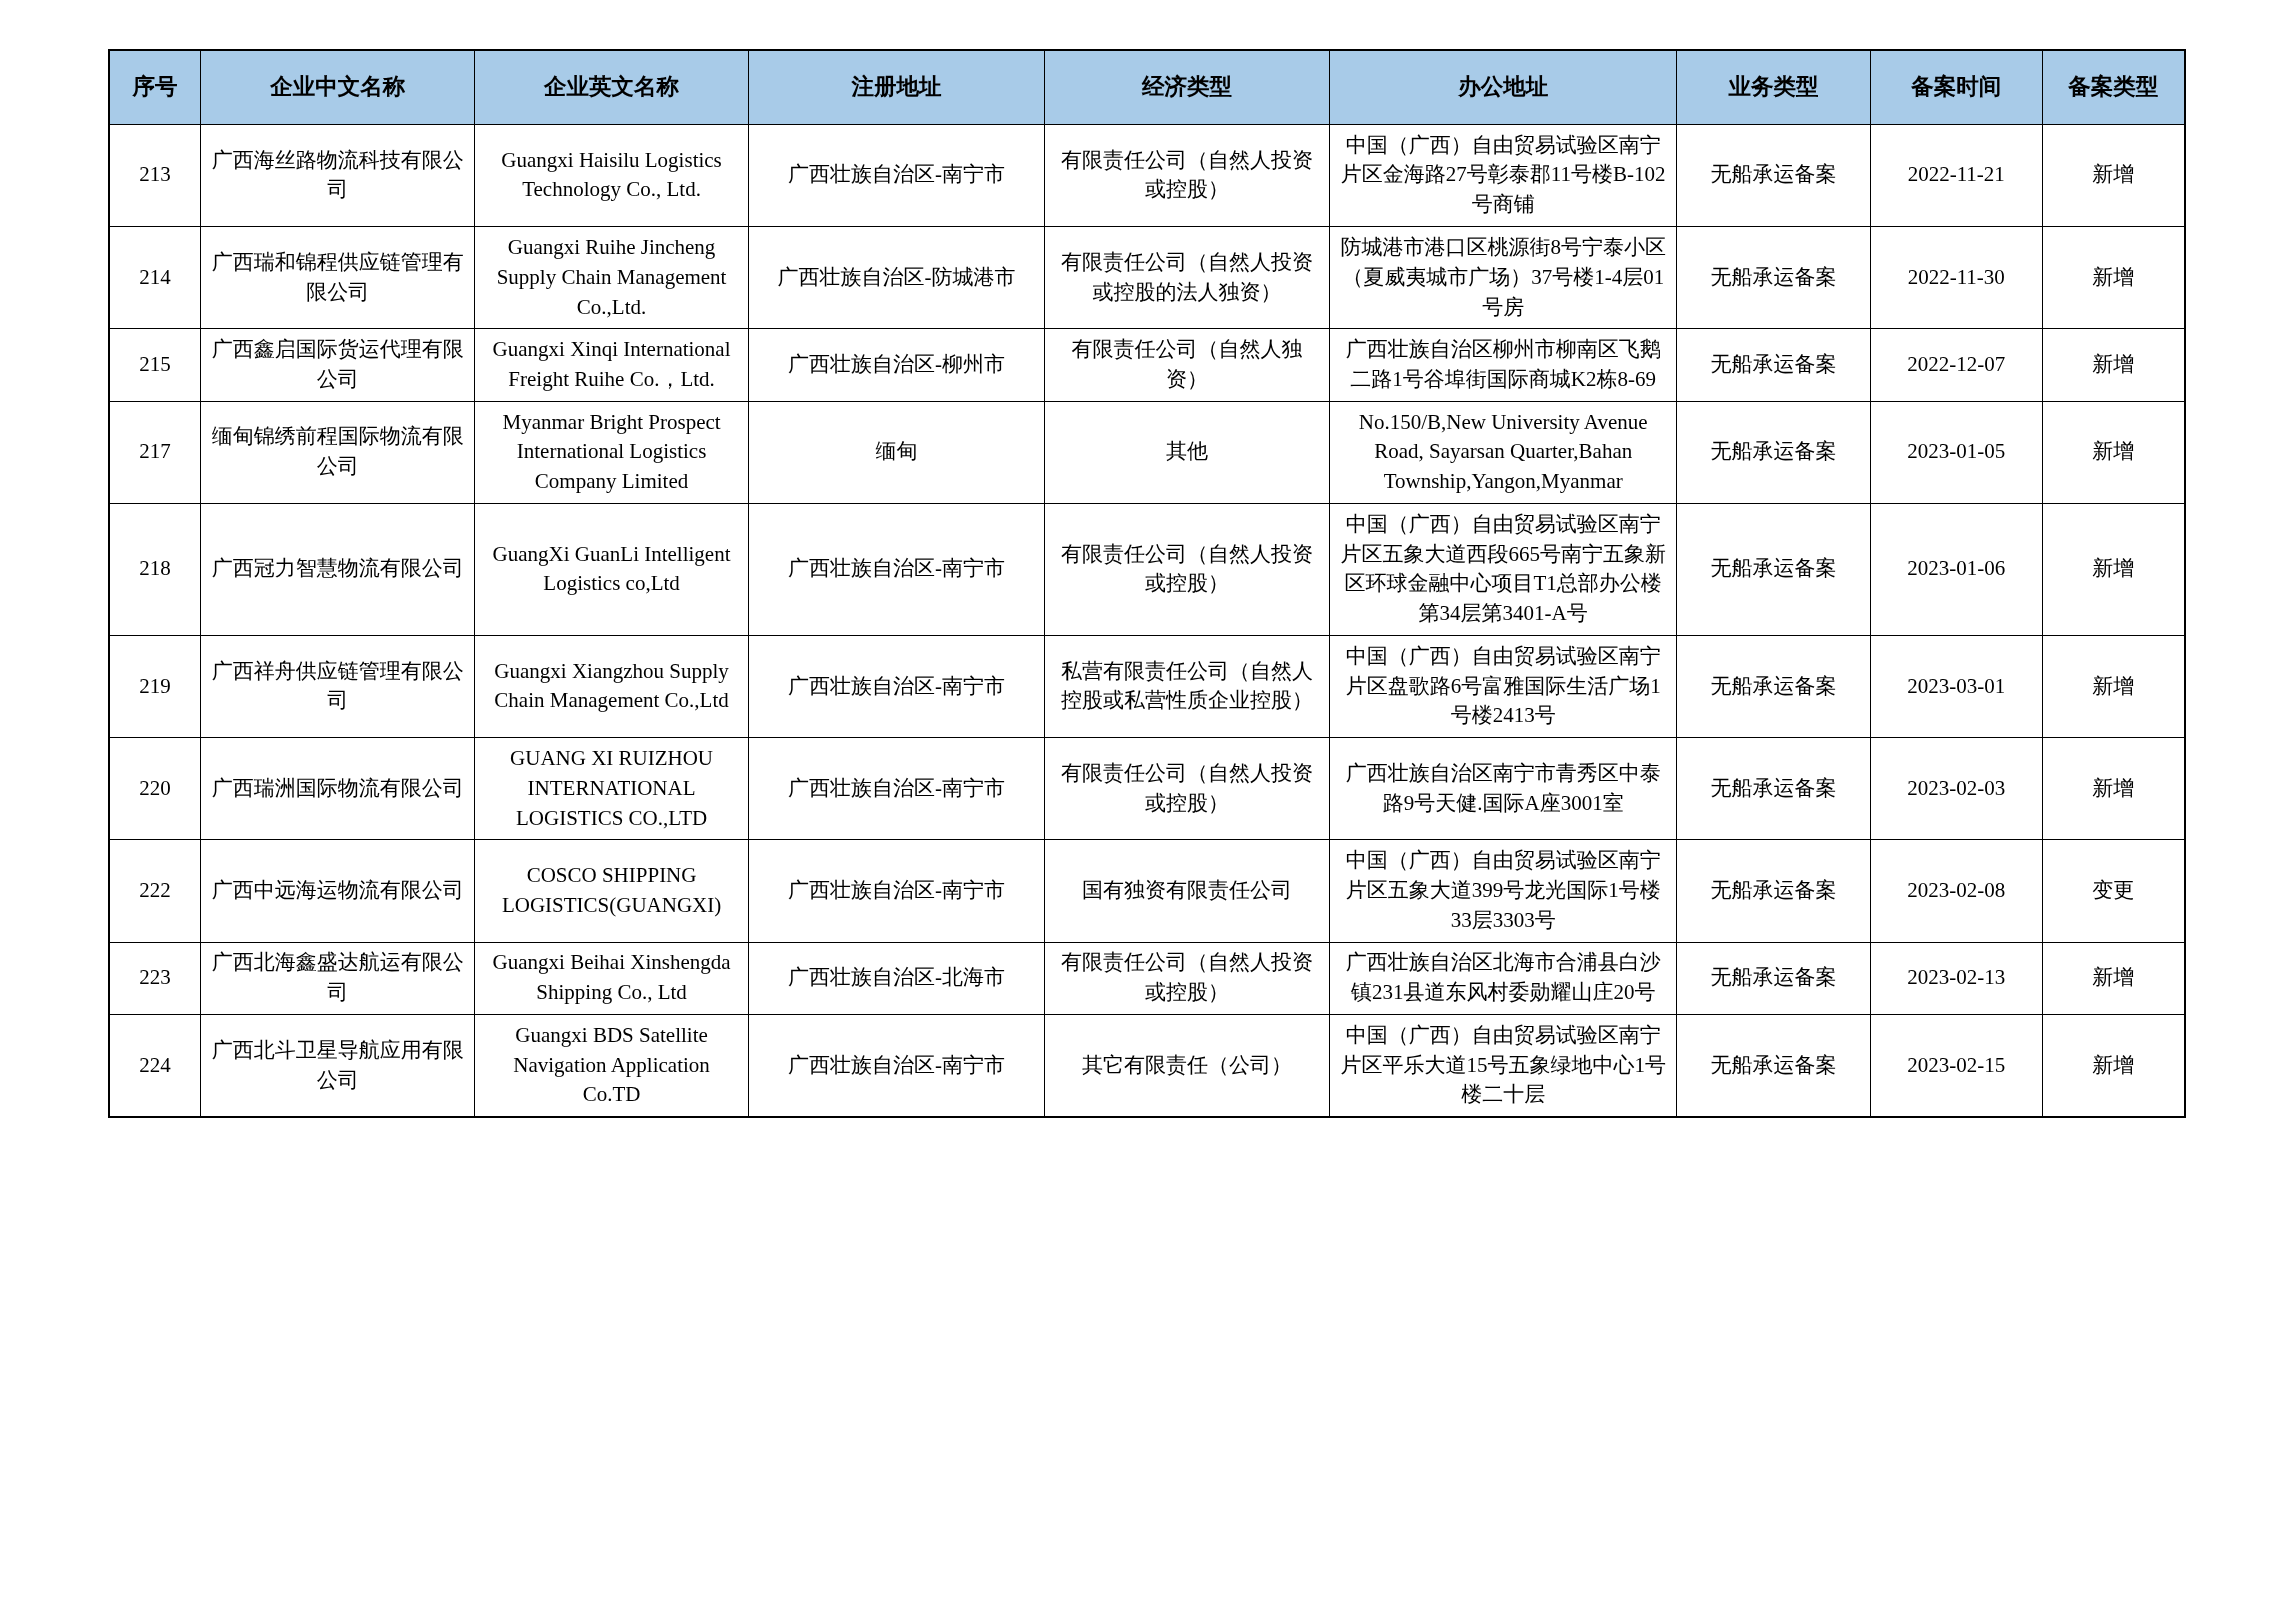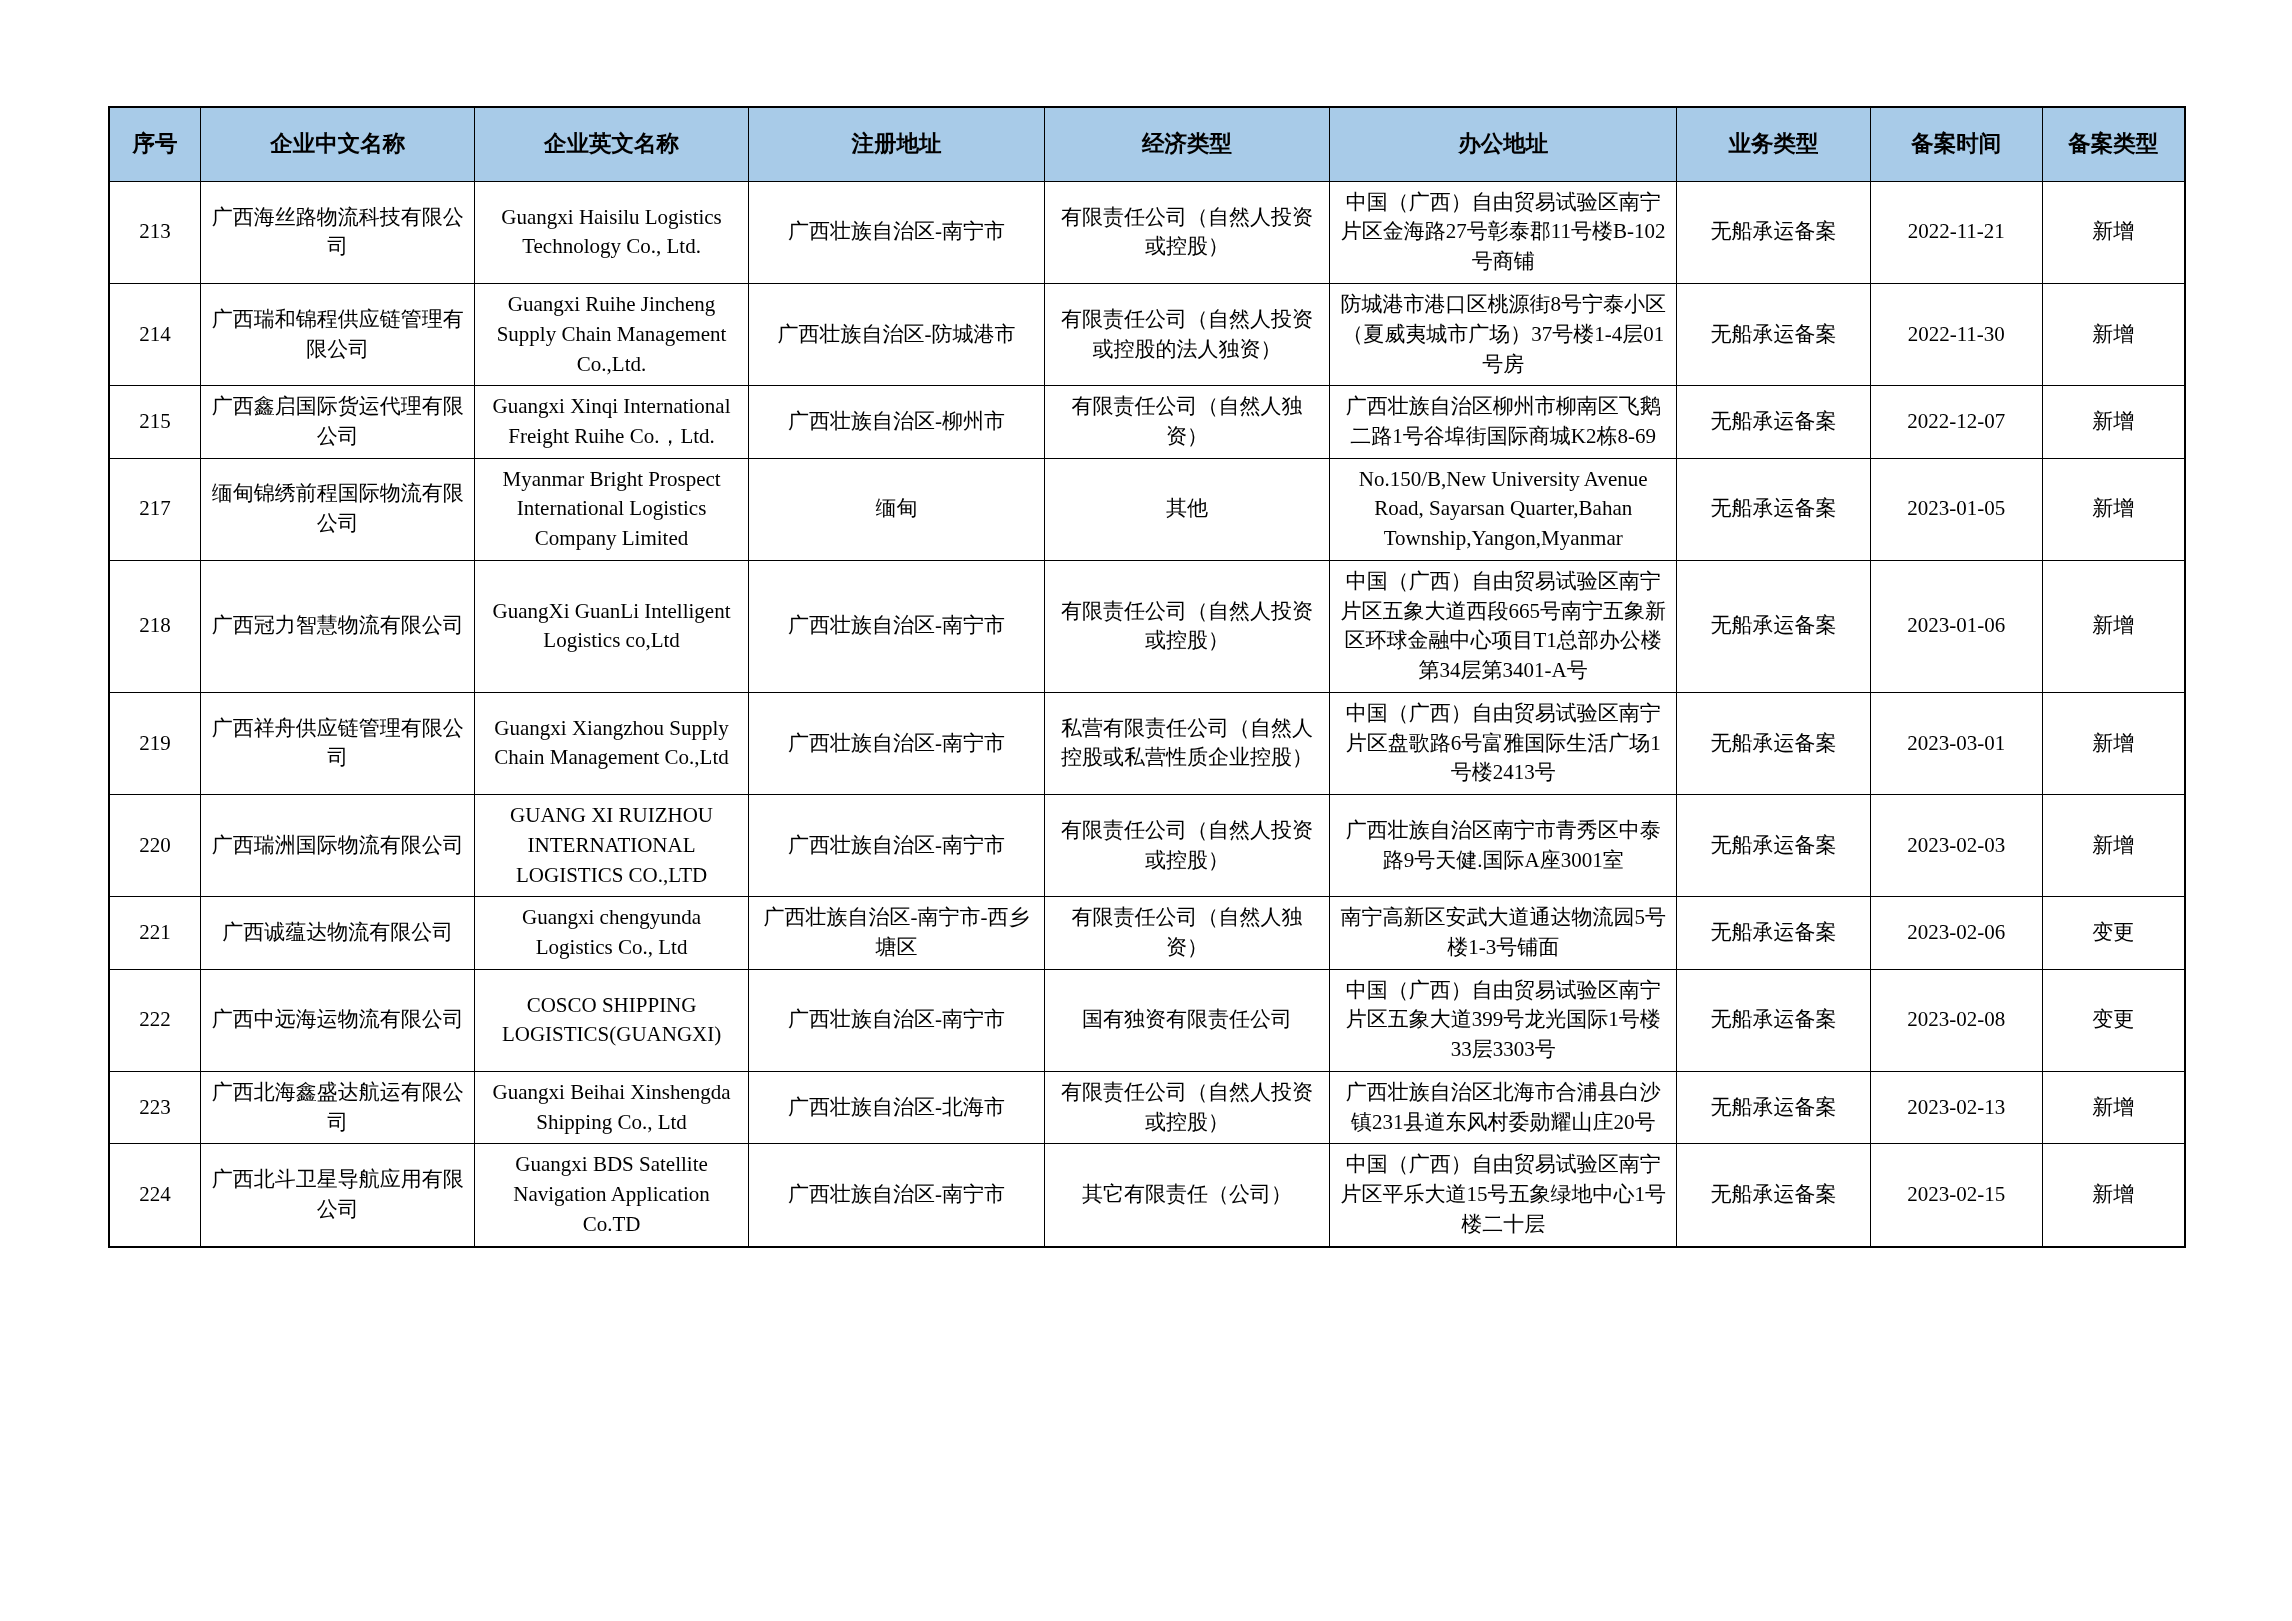--- a/index.html
+++ b/index.html
@@ -11,21 +11,21 @@
     width: 2293px;
     height: 1621px;
     font-family: "Liberation Serif", serif;
     color: #000000;
   }
   .page {
     position: relative;
     width: 2039px;
     height: 1621px;
     box-sizing: border-box;
-    padding: 106px 108px;
+    padding: 49px 108px;
   }
   table.reg-table {
     border-collapse: collapse;
     table-layout: fixed;
     width: 2078px;
     border: 2px solid #000;
   }
   table.reg-table th,
   table.reg-table td {
     border: 1.5px solid #000;
@@ -166,31 +166,20 @@
           <td class="cn">广西瑞洲国际物流有限公司</td>
           <td class="en">GUANG XI RUIZHOU INTERNATIONAL LOGISTICS CO.,LTD</td>
           <td class="reg">广西壮族自治区-南宁市</td>
           <td class="econ">有限责任公司（自然人投资或控股）</td>
           <td class="office">广西壮族自治区南宁市青秀区中泰路9号天健.国际A座3001室</td>
           <td class="biz">无船承运备案</td>
           <td class="date">2023-02-03</td>
           <td class="type">新增</td>
         </tr>
         <tr>
-          <td class="idx">221</td>
-          <td class="cn">广西诚蕴达物流有限公司</td>
-          <td class="en">Guangxi chengyunda Logistics Co., Ltd</td>
-          <td class="reg">广西壮族自治区-南宁市-西乡塘区</td>
-          <td class="econ">有限责任公司（自然人独资）</td>
-          <td class="office">南宁高新区安武大道通达物流园5号楼1-3号铺面</td>
-          <td class="biz">无船承运备案</td>
-          <td class="date">2023-02-06</td>
-          <td class="type">变更</td>
-        </tr>
-        <tr>
           <td class="idx">222</td>
           <td class="cn">广西中远海运物流有限公司</td>
           <td class="en">COSCO SHIPPING LOGISTICS(GUANGXI)</td>
           <td class="reg">广西壮族自治区-南宁市</td>
           <td class="econ">国有独资有限责任公司</td>
           <td class="office">中国（广西）自由贸易试验区南宁片区五象大道399号龙光国际1号楼33层3303号</td>
           <td class="biz">无船承运备案</td>
           <td class="date">2023-02-08</td>
           <td class="type">变更</td>
         </tr>

